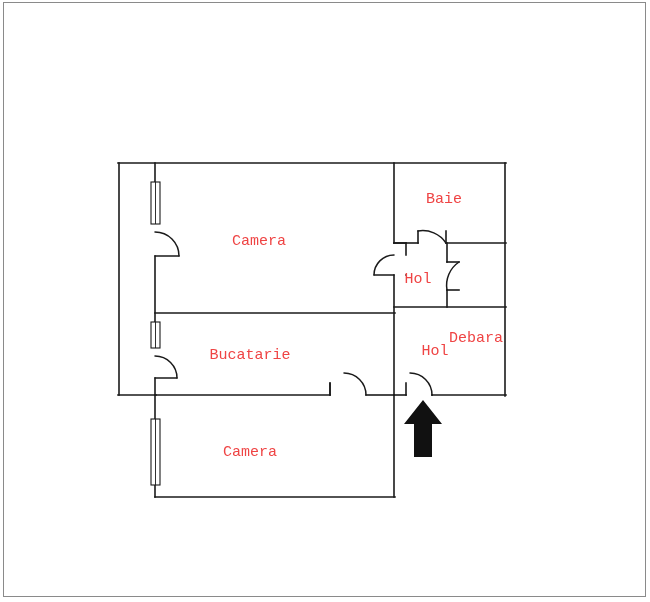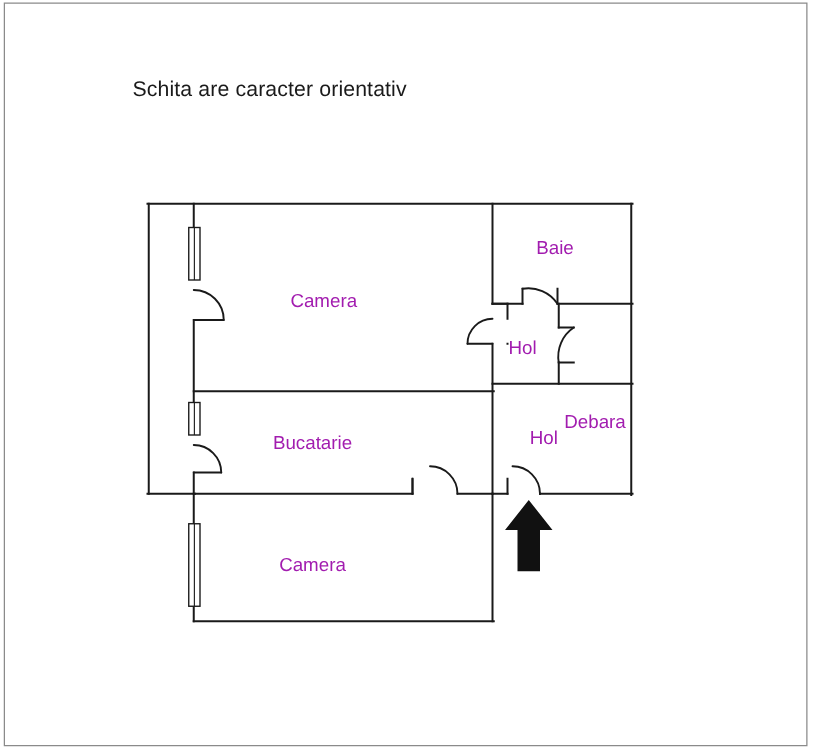--- a/index.html
+++ b/index.html
@@ -40,33 +40,33 @@
   #plan-canvas {
     position: absolute;
     left: 0;
     top: 0;
     width: 650px;
     height: 602px;
   }
   .room-label {
     position: absolute;
     font-size: 15px;
-    color: #a21caf;
+    color: #ef4444;
     white-space: nowrap;
     transform: translate(-50%, -50%);
+    font-family: Liberation Mono, monospace;
   }
 </style>
 </head>
 <body>
 
 <div id="page">
 
   <div id="outer-frame"></div>
 
-  <div id="plan-title">Schita are caracter orientativ</div>
 
   <svg id="plan-canvas" viewBox="0 0 650 602" xmlns="http://www.w3.org/2000/svg">
 
     <g id="walls-group" stroke="#1a1a1a" stroke-width="1.6" fill="none" stroke-linecap="square">
       <line x1="119" y1="163" x2="119" y2="395"></line>
       <line x1="118" y1="163" x2="506" y2="163"></line>
       <line x1="505" y1="163" x2="505" y2="396"></line>
       <line x1="432" y1="395" x2="506" y2="395"></line>
       <line x1="155" y1="163" x2="155" y2="212"></line>
       <line x1="155" y1="256" x2="155" y2="322"></line>

